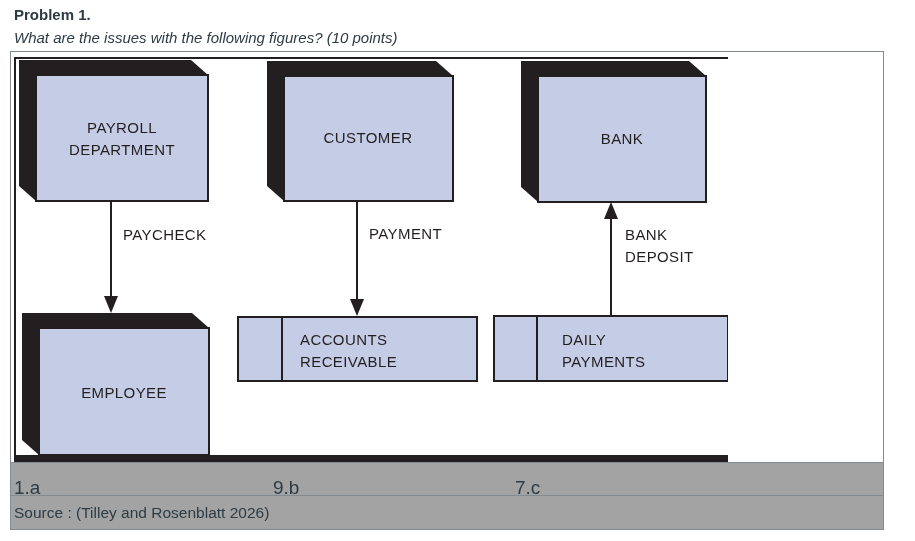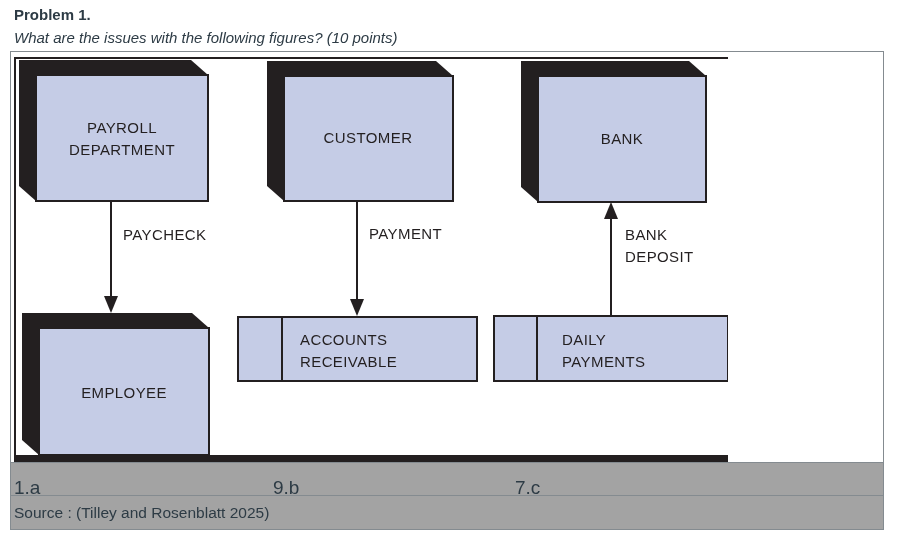--- a/index.html
+++ b/index.html
@@ -90,16 +90,16 @@
     </svg>
   </div>
 
   <div class="caption-row">
     <span class="cap" style="left:3px">1.a</span>
     <span class="cap" style="left:262px">9.b</span>
     <span class="cap" style="left:504px">7.c</span>
   </div>
 
   <div class="source-row">
-    <span>Source : (Tilley and Rosenblatt 2025)</span>
+    <span>Source : (Tilley and Rosenblatt 2026)</span>
   </div>
 
 </div>
 
 </body></html>

